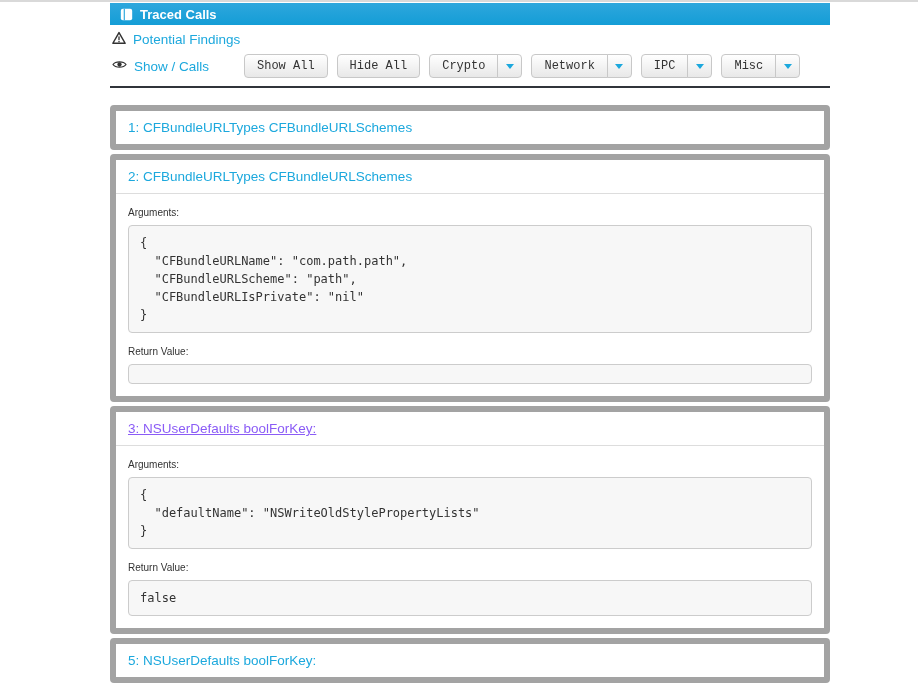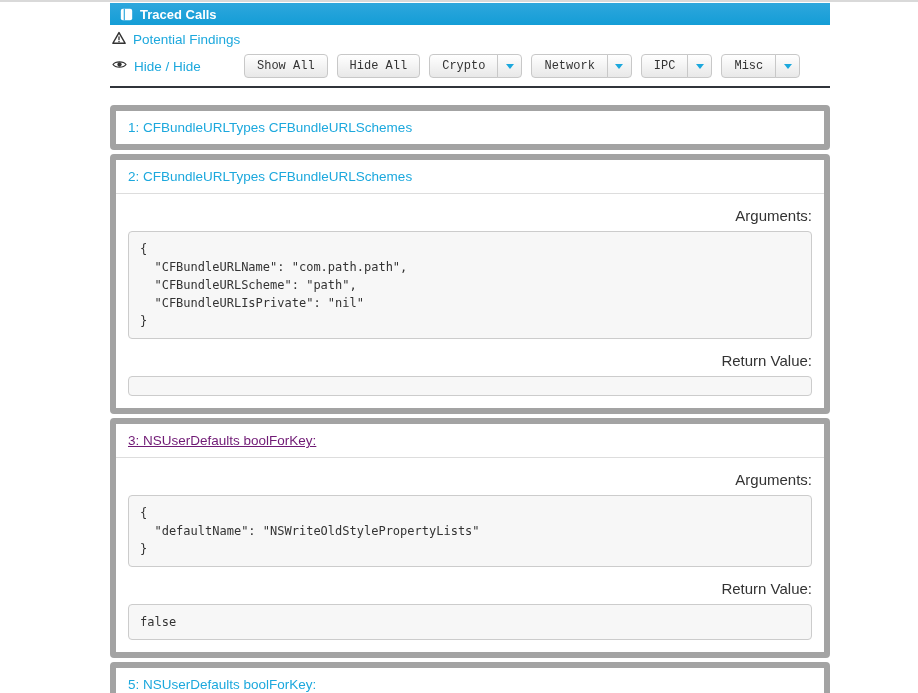--- a/index.html
+++ b/index.html
@@ -105,24 +105,24 @@
   .call-title {
     display: block;
     padding: 9px 12px;
     font-size: 13.5px;
     color: #1ca8dd;
     text-decoration: none;
     cursor: pointer;
     line-height: 15px;
   }
   .call-box.expanded .call-title { border-bottom: 1px solid #ddd; }
-  .call-title.hovered { color: #701a75; text-decoration: underline; }
+  .call-title.hovered { color: #8b5cf6; text-decoration: underline; }
 
   .call-body { padding: 11px 12px 10px 12px; }
-  .field-label { font-size: 15px; color: #333; margin: 2px 0 7px 0; text-align: right; }
+  .field-label { font-size: 10px; color: #333; margin: 2px 0 7px 0; }
   pre.code {
     background: #f7f7f7;
     border: 1px solid #ccc;
     border-radius: 4px;
     padding: 8px 11px;
     font-family: "DejaVu Sans Mono", monospace;
     font-size: 12px;
     line-height: 18px;
     color: #333;
     white-space: pre;
@@ -161,21 +161,21 @@
   </div>
 
   <div class="toolbar-row">
     <div class="showhide">
       <span>
         <svg width="15" height="13" viewBox="0 0 16 14">
           <path d="M1 7 C3.6 3.2 12.4 3.2 15 7 C12.4 10.8 3.6 10.8 1 7 Z" fill="none" stroke="#333" stroke-width="1.3"></path>
           <circle cx="8" cy="7" r="2.3" fill="#333"></circle>
         </svg>
       </span>
-      <a class="blue-link">Hide / Hide</a>
+      <a class="blue-link">Show / Calls</a>
     </div>
 
     <div class="btn-toolbar">
       <button class="btn">Show All</button>
       <button class="btn">Hide All</button>
 
 
       <div class="btn-group">
         <button class="btn btn-main">Crypto</button>
         <button class="btn btn-caret">

